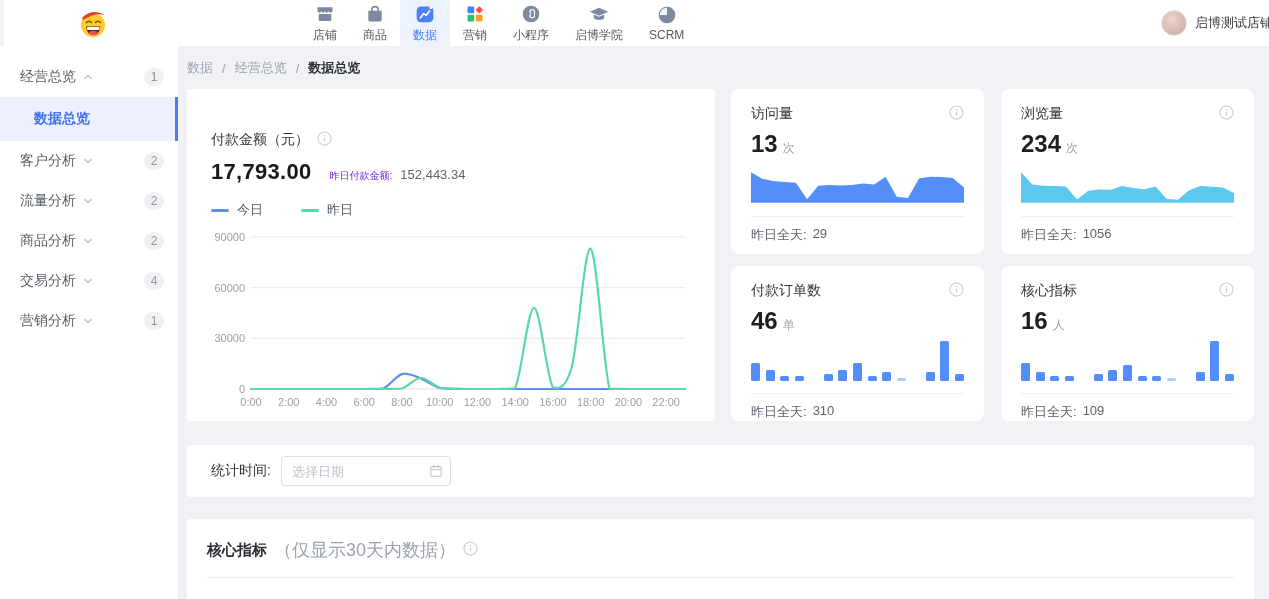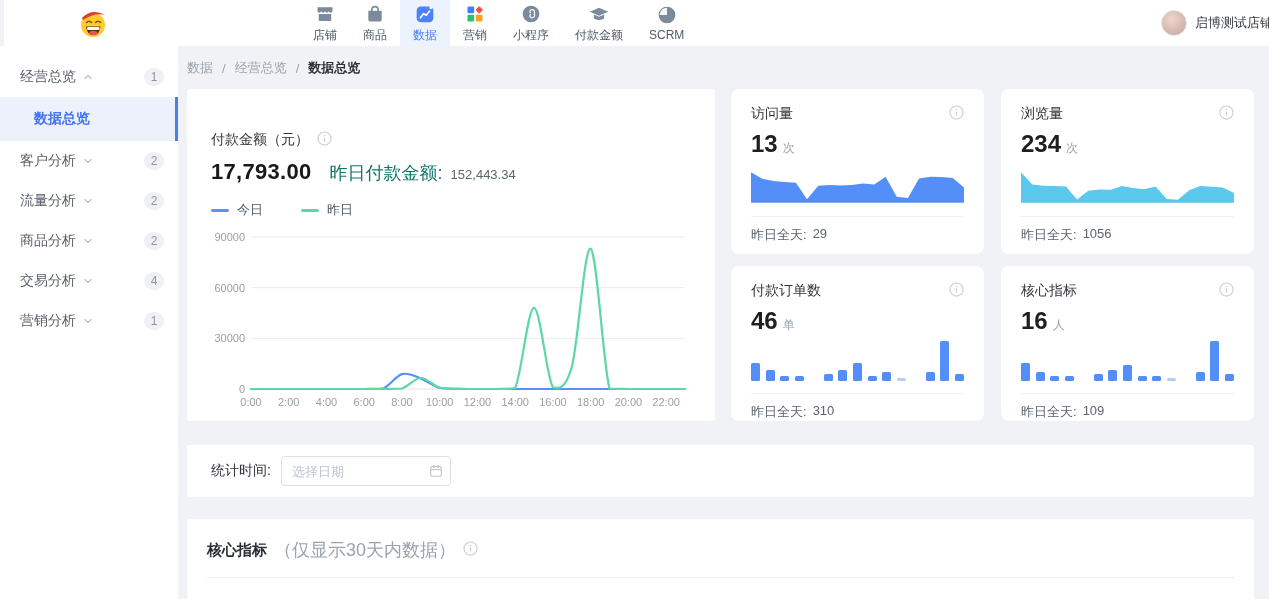--- a/index.html
+++ b/index.html
@@ -41,21 +41,21 @@
     padding:0 15px 0 9px; overflow:hidden; }
   .breadcrumb { margin:13px 0 12px; font-size:13px; color:#9aa3ae; display:flex; gap:9px; align-items:center; }
   .breadcrumb .crumb { cursor:pointer; }
   .breadcrumb .crumb-current { color:#2e3238; font-weight:bold; cursor:default; }
 
   .cards-row { display:flex; gap:16px; }
   .big-card { width:528px; height:332px; background:#fff; border-radius:3px; padding:20px 24px; }
   .card-title-row { display:flex; align-items:center; gap:8px; font-size:14px; color:#31353b;margin-top:22px; }
   .amount-row { display:flex; align-items:baseline; gap:18px; margin-top:10px; }
   .amount { font-size:22px; font-weight:bold; color:#17191d; letter-spacing:0.3px; }
-  .y-label { font-size:18px; color:#0f766e; }
+  .y-label { font-size:10px; color:#6d28d9; }
   .y-value { font-size:13px; color:#5c6470; margin-left:-10px; }
   .legend-row { display:flex; gap:38px; margin-top:16px; }
   .legend-item { display:flex; align-items:center; gap:8px; font-size:13px; color:#515a66; cursor:pointer; }
   .legend-dash { width:18px; height:3px; border-radius:2px; background:#ccc; }
   .main-chart { margin-top:2px; }
 
   .right-grid { flex:1; display:grid; grid-template-columns:1fr 1fr;
     grid-template-rows:165px 155px; gap:12px 17px; }
   .stat-card { background:#fff; border-radius:8px; padding:16px 20px 0; display:flex; flex-direction:column; }
   .stat-head { display:flex; justify-content:space-between; align-items:center; font-size:14px; color:#31353b; }
@@ -150,21 +150,21 @@
       </span>
       <span class="nav-label">小程序</span>
     </div>
     <div class="nav-item">
       <span class="nav-icon">
         <svg width="22" height="20" viewBox="0 0 24 24" fill="currentColor">
             <path d="M12 4.5 23 9.3l-11 4.8L1 9.3z"></path>
             <path d="M5.8 12.6v3.8c0 1.5 2.8 2.7 6.2 2.7s6.2-1.2 6.2-2.7v-3.8L12 15.3z"></path>
           </svg>
       </span>
-      <span class="nav-label">付款金额</span>
+      <span class="nav-label">启博学院</span>
     </div>
     <div class="nav-item">
       <span class="nav-icon">
         <svg width="20" height="20" viewBox="0 0 24 24">
             <circle cx="12" cy="12" r="10" fill="currentColor"></circle>
             <path d="M12 12 V3.2 A8.8 8.8 0 0 0 3.2 12 Z" fill="#fff" opacity="0.92"></path>
           </svg>
       </span>
       <span class="nav-label">SCRM</span>
     </div>

